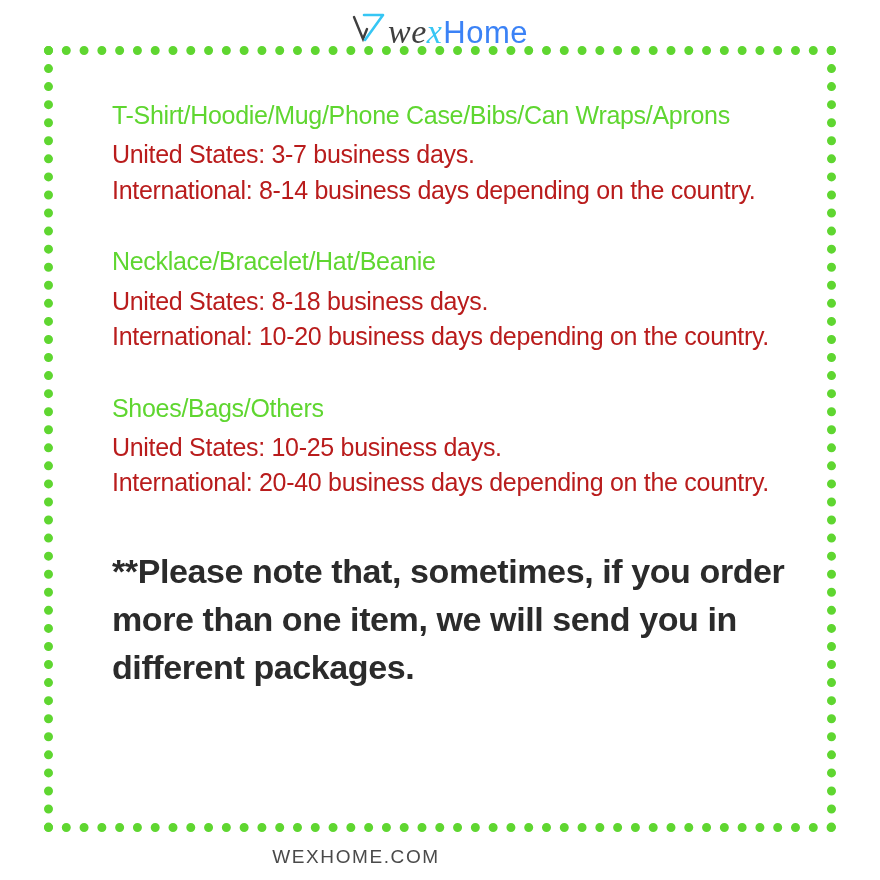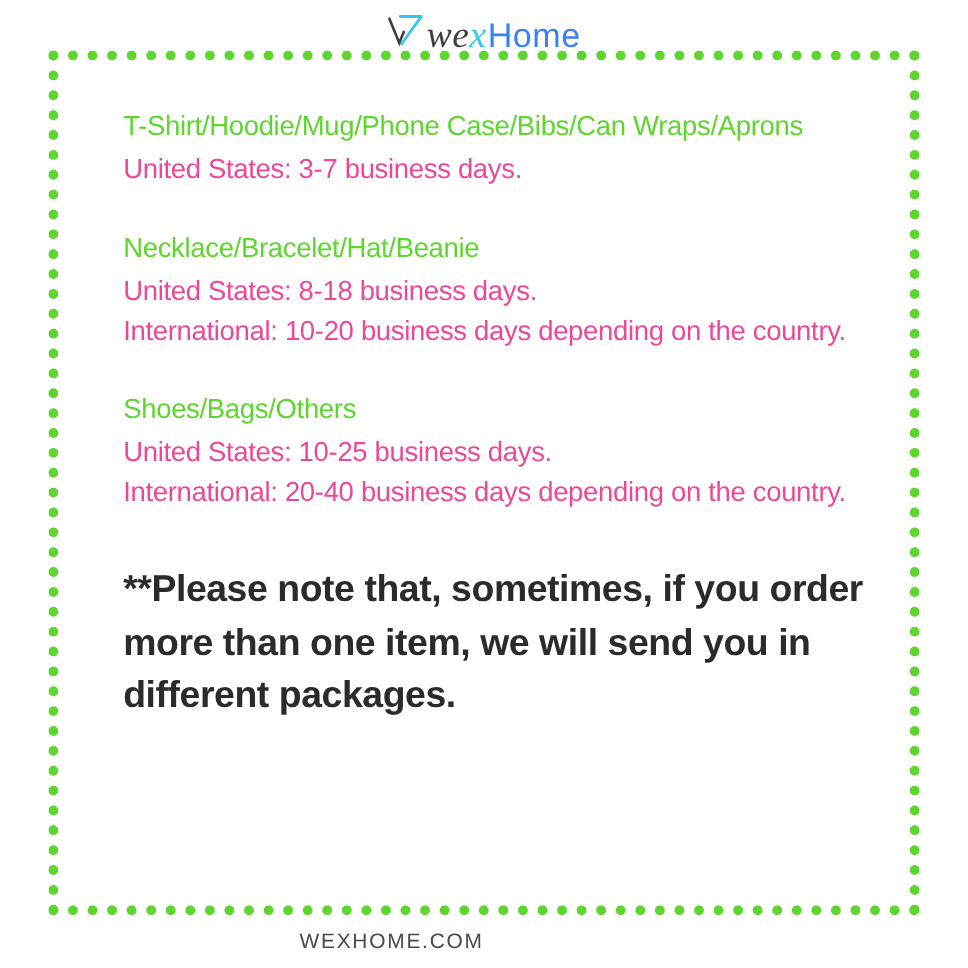--- a/index.html
+++ b/index.html
@@ -95,21 +95,21 @@
   .block-title {
     color: #5fd630;
     font-size: 25px;
     font-family: "Liberation Sans", sans-serif;
     font-weight: 400;
     letter-spacing: -0.3px;
     margin: 0 0 6px 0;
     line-height: 1.25;
   }
   .block-line {
-    color: #ec4899;
+    color: #b91c1c;
     font-size: 25px;
     font-family: "Liberation Sans", sans-serif;
     font-weight: 400;
     letter-spacing: -0.3px;
     line-height: 1.42;
     margin: 0;
   }
   .note {
     margin-top: 46px;
     color: #2b2b2b;
@@ -152,20 +152,21 @@
     </div>
   </div>
 
   <div class="dotted-box"></div>
 
   <div class="content">
 
     <div class="block">
       <p class="block-title">T-Shirt/Hoodie/Mug/Phone Case/Bibs/Can Wraps/Aprons</p>
       <p class="block-line">United States: 3-7 business days.</p>
+      <p class="block-line">International: 8-14 business days depending on the country.</p>
     </div>
 
     <div class="block">
       <p class="block-title">Necklace/Bracelet/Hat/Beanie</p>
       <p class="block-line">United States: 8-18 business days.</p>
       <p class="block-line">International: 10-20 business days depending on the country.</p>
     </div>
 
     <div class="block">
       <p class="block-title">Shoes/Bags/Others</p>

